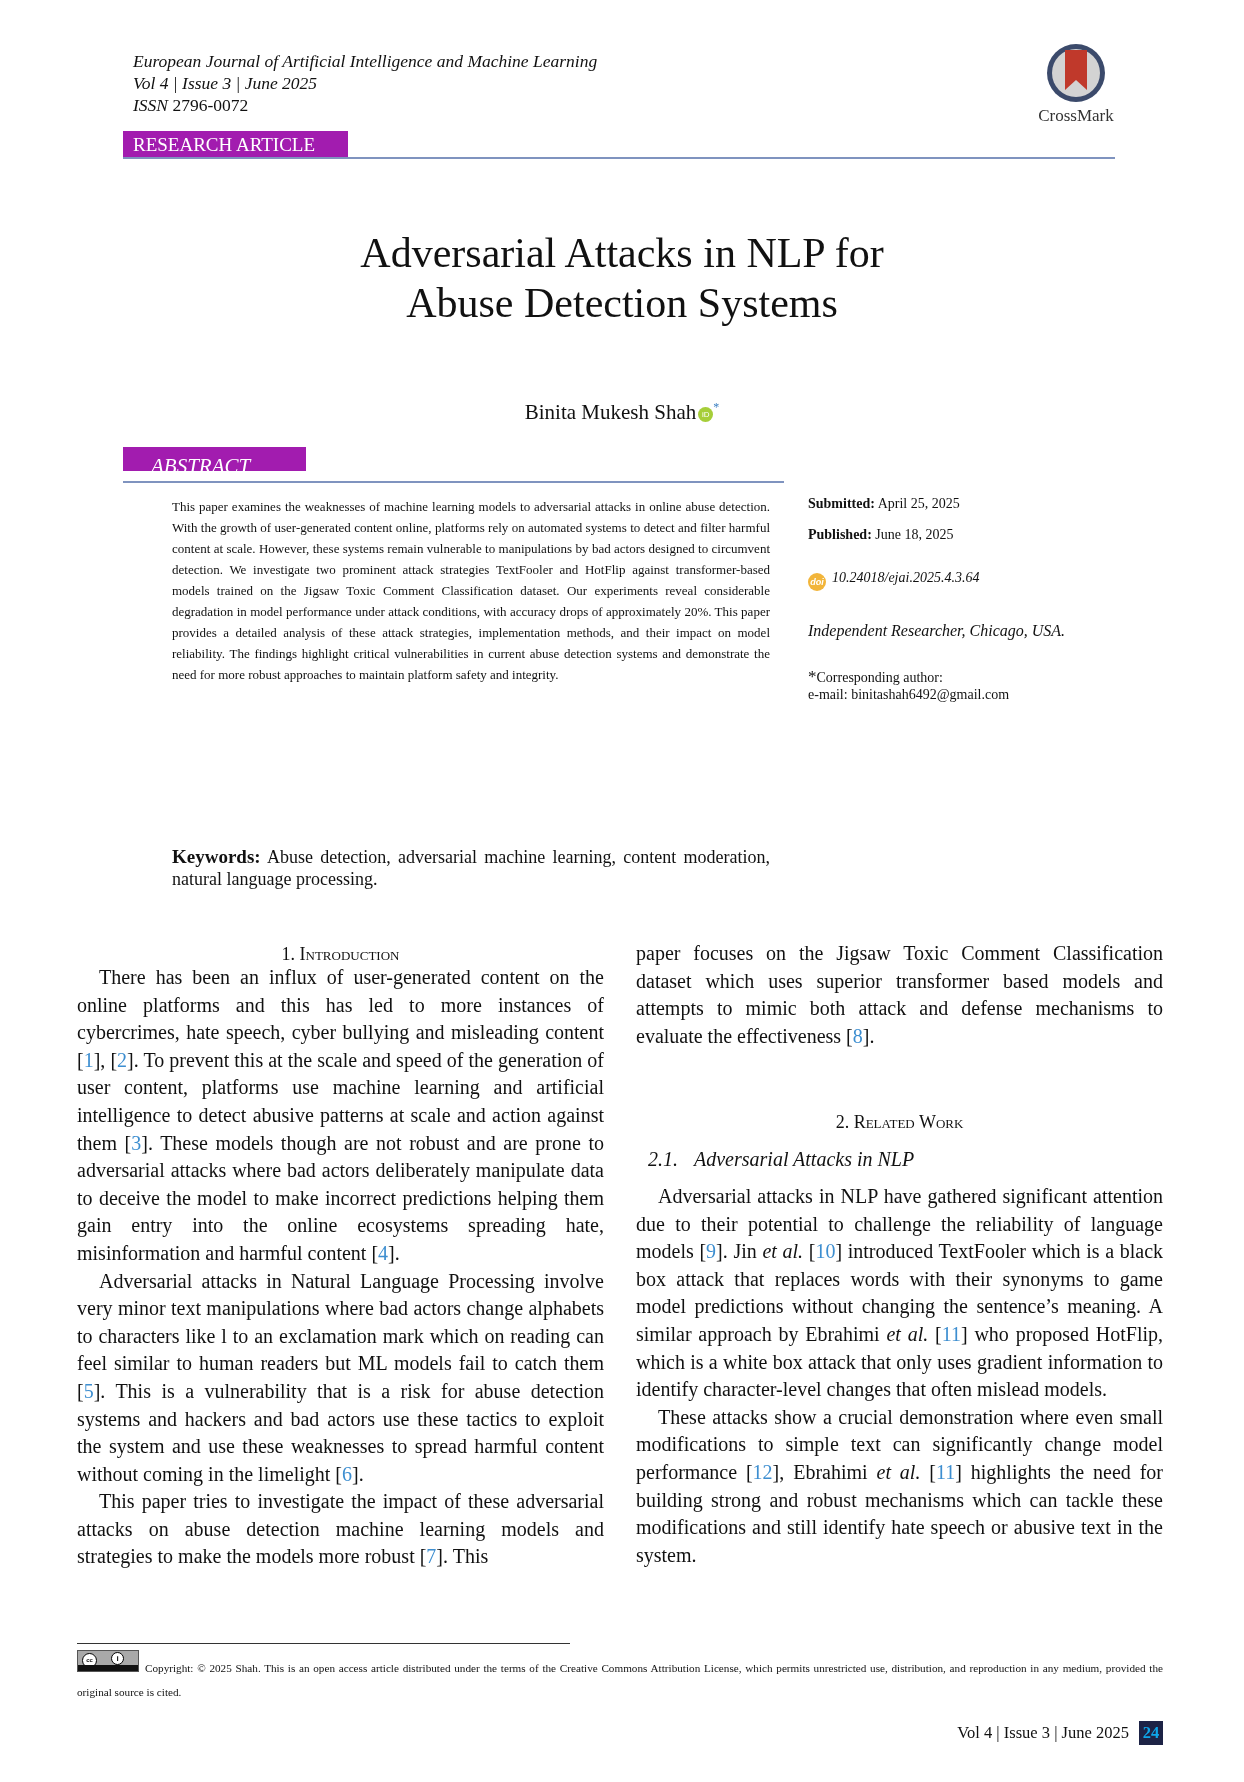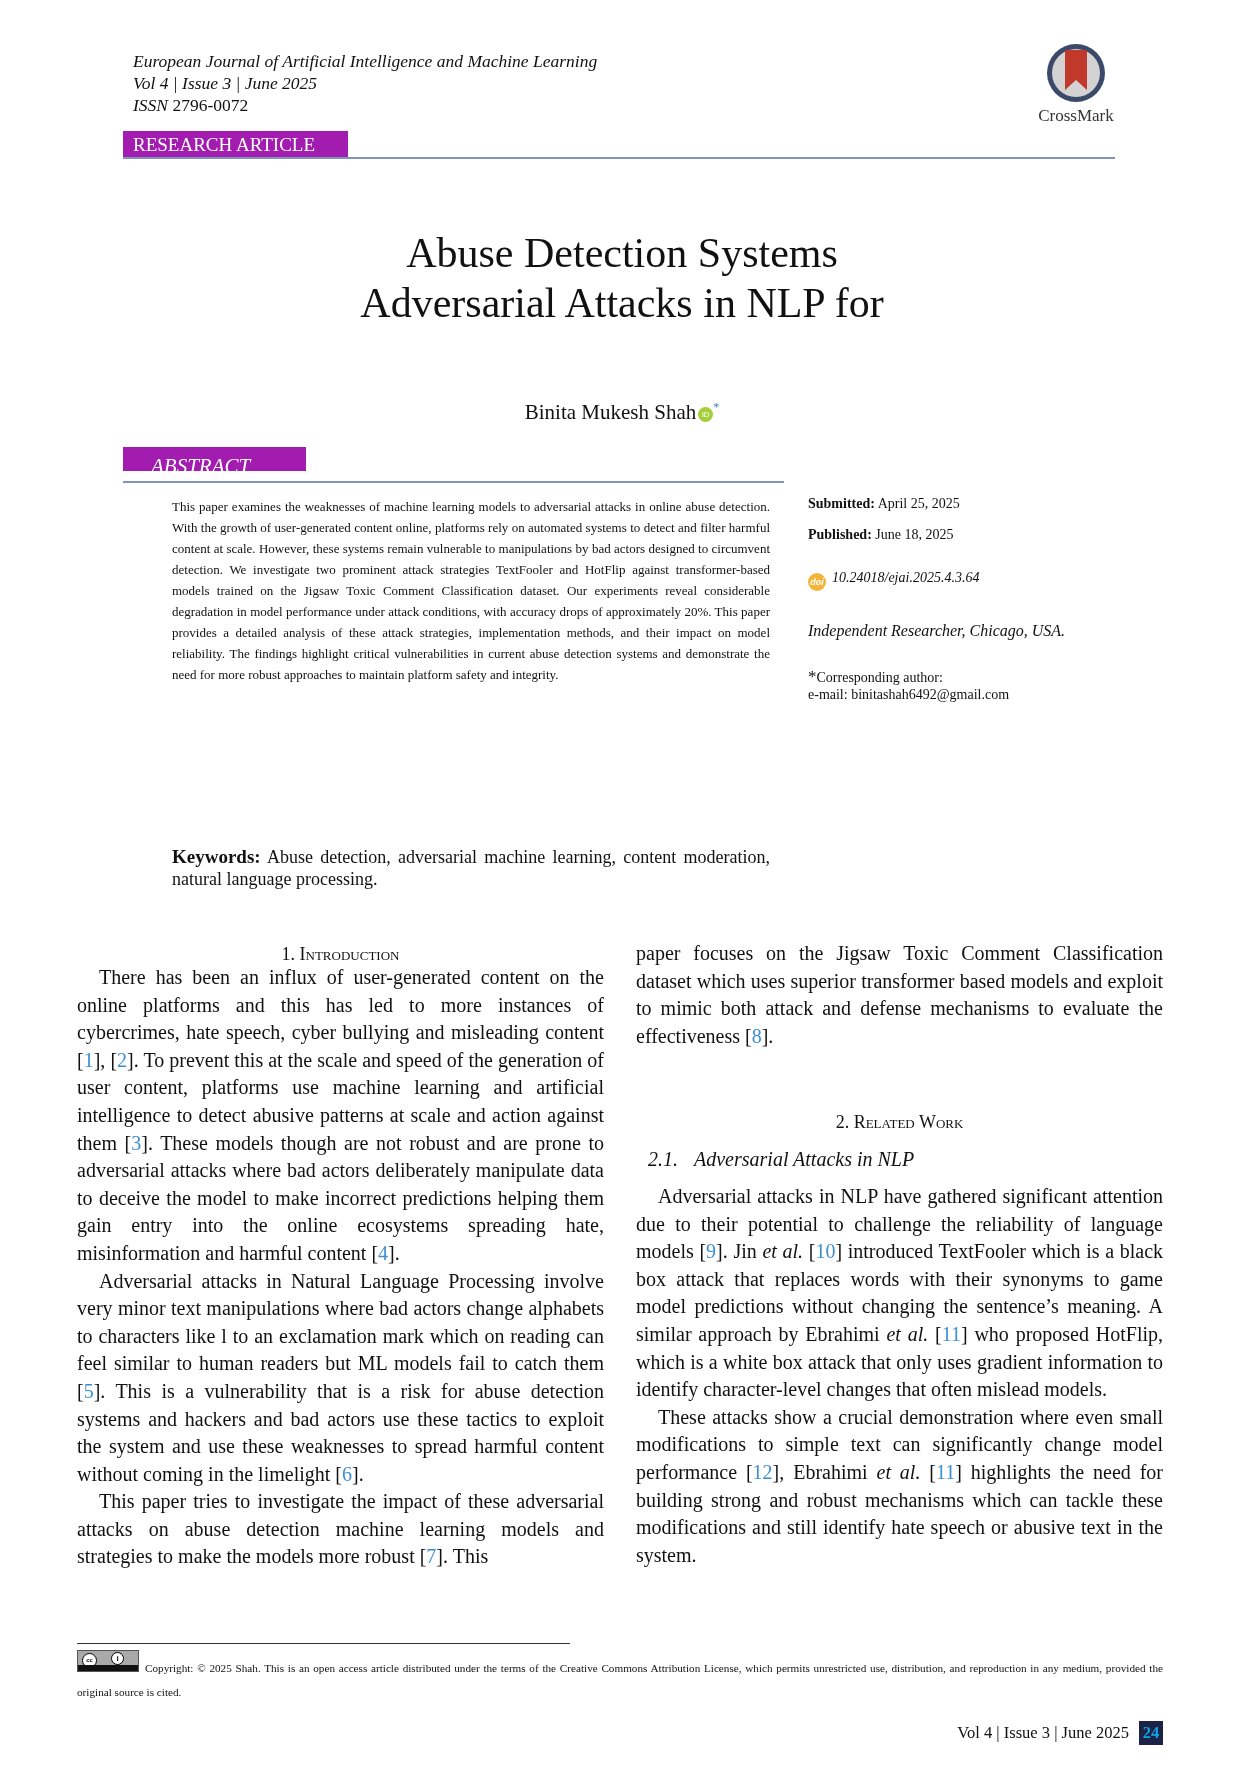--- a/index.html
+++ b/index.html
@@ -62,22 +62,22 @@
     <circle cx="31" cy="31" r="24" fill="#d3d3d3"></circle>
     <path d="M20 8 H42 V48 L31 38 L20 48 Z" fill="#c0392b"></path>
   </svg>
   <div class="cm-text">CrossMark</div>
 </div>
 
 <div class="abs band ra-band">RESEARCH ARTICLE</div>
 <div class="abs ra-rule"></div>
 
 <div class="abs title">
+  <div>Adversarial Attacks in NLP for</div>
   <div>Abuse Detection Systems</div>
-  <div>Adversarial Attacks in NLP for</div>
 </div>
 
 <div class="abs author">
   <span>Binita Mukesh Shah</span><span class="orcid">iD</span><span class="star">*</span>
 </div>
 
 <div class="abs band abs-band">ABSTRACT</div>
 <div class="abs abs-rule"></div>
 
 <div class="abs abstract">This paper examines the weaknesses of machine learning models to adversarial attacks in online abuse detection. With the growth of user-generated content online, platforms rely on automated systems to detect and filter harmful content at scale. However, these systems remain vulnerable to manipulations by bad actors designed to circumvent detection. We investigate two prominent attack strategies TextFooler and HotFlip against transformer-based models trained on the Jigsaw Toxic Comment Classification dataset. Our experiments reveal considerable degradation in model performance under attack conditions, with accuracy drops of approximately 20%. This paper provides a detailed analysis of these attack strategies, implementation methods, and their impact on model reliability. The findings highlight critical vulnerabilities in current abuse detection systems and demonstrate the need for more robust approaches to maintain platform safety and integrity.</div>
@@ -98,21 +98,21 @@
 <div class="abs sec-head h1intro">1.   Introduction</div>
 <div class="abs sec-head h2rel">2.   Related Work</div>
 
 <div class="abs col col-left">
   <p><span>There has been an influx of user-generated content on the online platforms and this has led to more instances of cybercrimes, hate speech, cyber bullying and misleading content [</span><span class="ref">1</span><span>], [</span><span class="ref">2</span><span>]. To prevent this at the scale and speed of the generation of user content, platforms use machine learning and artificial intelligence to detect abusive patterns at scale and action against them [</span><span class="ref">3</span><span>]. These models though are not robust and are prone to adversarial attacks where bad actors deliberately manipulate data to deceive the model to make incorrect predictions helping them gain entry into the online ecosystems spreading hate, misinformation and harmful content [</span><span class="ref">4</span><span>].</span></p>
   <p><span>Adversarial attacks in Natural Language Processing involve very minor text manipulations where bad actors change alphabets to characters like l to an exclamation mark which on reading can feel similar to human readers but ML models fail to catch them [</span><span class="ref">5</span><span>]. This is a vulnerability that is a risk for abuse detection systems and hackers and bad actors use these tactics to exploit the system and use these weaknesses to spread harmful content without coming in the limelight [</span><span class="ref">6</span><span>].</span></p>
   <p><span>This paper tries to investigate the impact of these adversarial attacks on abuse detection machine learning models and strategies to make the models more robust [</span><span class="ref">7</span><span>]. This</span></p>
 </div>
 
 <div class="abs col col-right">
-  <p class="noindent"><span>paper focuses on the Jigsaw Toxic Comment Classification dataset which uses superior transformer based models and exploit to mimic both attack and defense mechanisms to evaluate the effectiveness [</span><span class="ref">8</span><span>].</span></p>
+  <p class="noindent"><span>paper focuses on the Jigsaw Toxic Comment Classification dataset which uses superior transformer based models and attempts to mimic both attack and defense mechanisms to evaluate the effectiveness [</span><span class="ref">8</span><span>].</span></p>
 </div>
 
 <div class="abs sub-head"><span class="num">2.1.</span><span>Adversarial Attacks in NLP</span></div>
 
 <div class="abs col col-right" style="top:1183px;">
   <p><span>Adversarial attacks in NLP have gathered significant attention due to their potential to challenge the reliability of language models [</span><span class="ref">9</span><span>]. Jin </span><span style="font-style: italic;">et al.</span><span> [</span><span class="ref">10</span><span>] introduced TextFooler which is a black box attack that replaces words with their synonyms to game model predictions without changing the sentence’s meaning. A similar approach by Ebrahimi </span><span style="font-style: italic;">et al.</span><span> [</span><span class="ref">11</span><span>] who proposed HotFlip, which is a white box attack that only uses gradient information to identify character-level changes that often mislead models.</span></p>
   <p><span>These attacks show a crucial demonstration where even small modifications to simple text can significantly change model performance [</span><span class="ref">12</span><span>], Ebrahimi </span><span style="font-style: italic;">et al.</span><span> [</span><span class="ref">11</span><span>] highlights the need for building strong and robust mechanisms which can tackle these modifications and still identify hate speech or abusive text in the system.</span></p>
 </div>
 
 <div class="abs foot-rule"></div>

